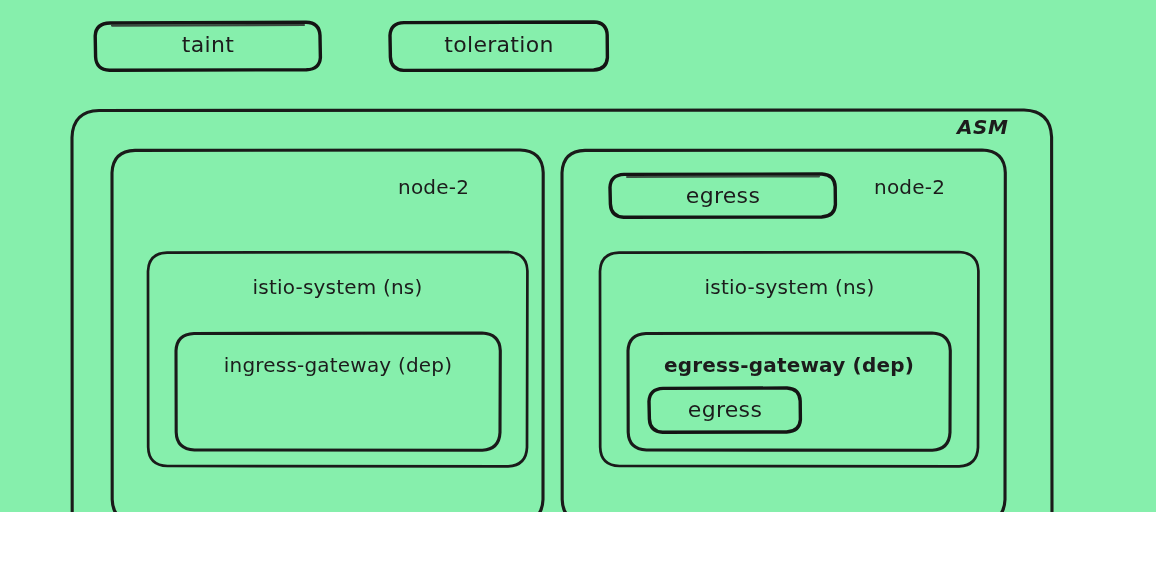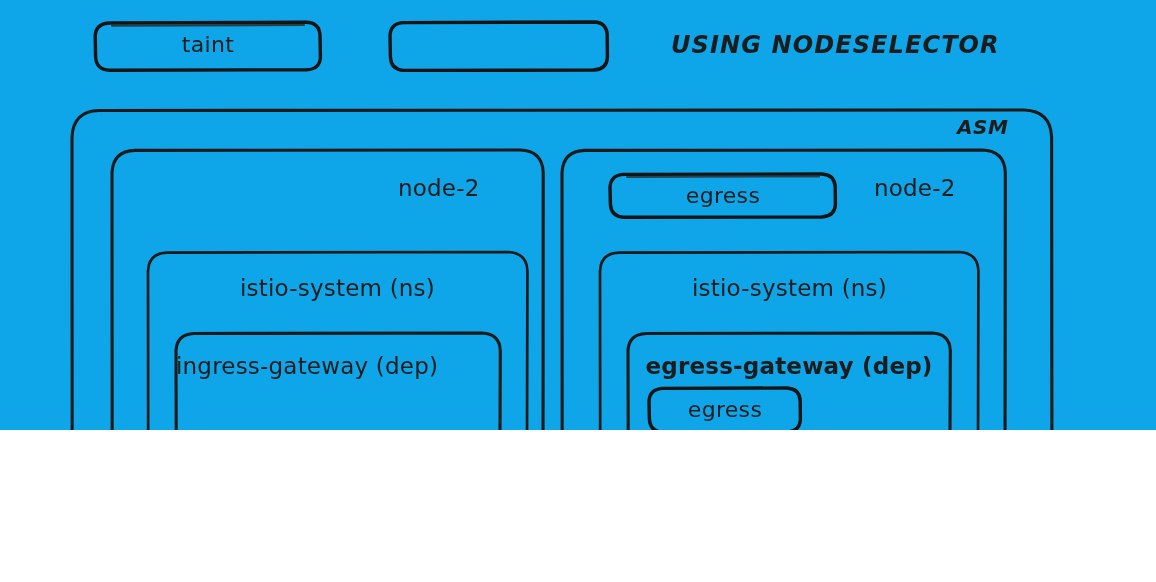--- a/index.html
+++ b/index.html
@@ -7,22 +7,22 @@
     margin: 0;
     padding: 0;
     background: #ffffff;
   }
   body {
     font-family: "DejaVu Sans", sans-serif;
   }
   #canvas {
     position: relative;
     width: 1156px;
-    height: 430px;
-    background: #0ea5e9;
+    height: 512px;
+    background: #86efac;
     overflow: hidden;
   }
   .layer-svg {
     position: absolute;
     left: 0;
     top: 0;
     width: 1156px;
     height: 582px;
     pointer-events: none;
   }
@@ -40,21 +40,21 @@
   }
   
   .title-text {
     font-size: 24px;
     font-style: italic;
     letter-spacing: 1.1px;
     font-weight: 600;
   }
   
   .caption {
-    font-size: 23px;
+    font-size: 20px;
     letter-spacing: 0.2px;
   }
   .asm-text {
     font-size: 20px;
     font-style: italic;
     font-weight: 600;
     letter-spacing: 0.6px;
     margin-left: 10px;
   }
   
@@ -196,30 +196,30 @@
                Q799.6,431.4 786.6,432
                L662.6,432.3
                Q650,431.6 649.4,419.2
                L649,401.4
                Q649.6,389 663,388.4 Z" fill="#a8d4f5" class="stroke-chip"></path>
     </g>
   </svg>
 
   <div class="label hand chip-text" style="left:95px; top:34px; width:226px; text-align:center;">taint</div>
 
-
-  <div class="label hand title-text" style="left:671px; top:33px;">USING NODESELECTOR</div>
+  <div class="label hand chip-text" style="left:390px; top:34px; width:218px; text-align:center;">toleration</div>
+
 
   <div class="label hand asm-text" style="left:947px; top:117px;">ASM</div>
 
   <div class="label hand caption" style="left:398px; top:177px;">node-2</div>
 
   <div class="label hand caption" style="left:148px; top:277px; width:379px; text-align:center;">istio-system (ns)</div>
 
-  <div class="label hand caption" style="left:176px; top:355px; width:324px; ">ingress-gateway (dep)</div>
+  <div class="label hand caption" style="left:176px; top:355px; width:324px; text-align:center;">ingress-gateway (dep)</div>
 
   <div class="label hand chip-text" style="left:610px; top:185px; width:226px; text-align:center;">egress</div>
 
   <div class="label hand caption" style="left:874px; top:177px;">node-2</div>
 
   <div class="label hand caption" style="left:600px; top:277px; width:379px; text-align:center;">istio-system (ns)</div>
 
   <div class="label hand caption" style="left:628px; top:355px; width:322px; text-align:center;font-weight:bold;">egress-gateway (dep)</div>
 
   <div class="label hand chip-text" style="left:649px; top:399px; width:152px; text-align:center;">egress</div>

